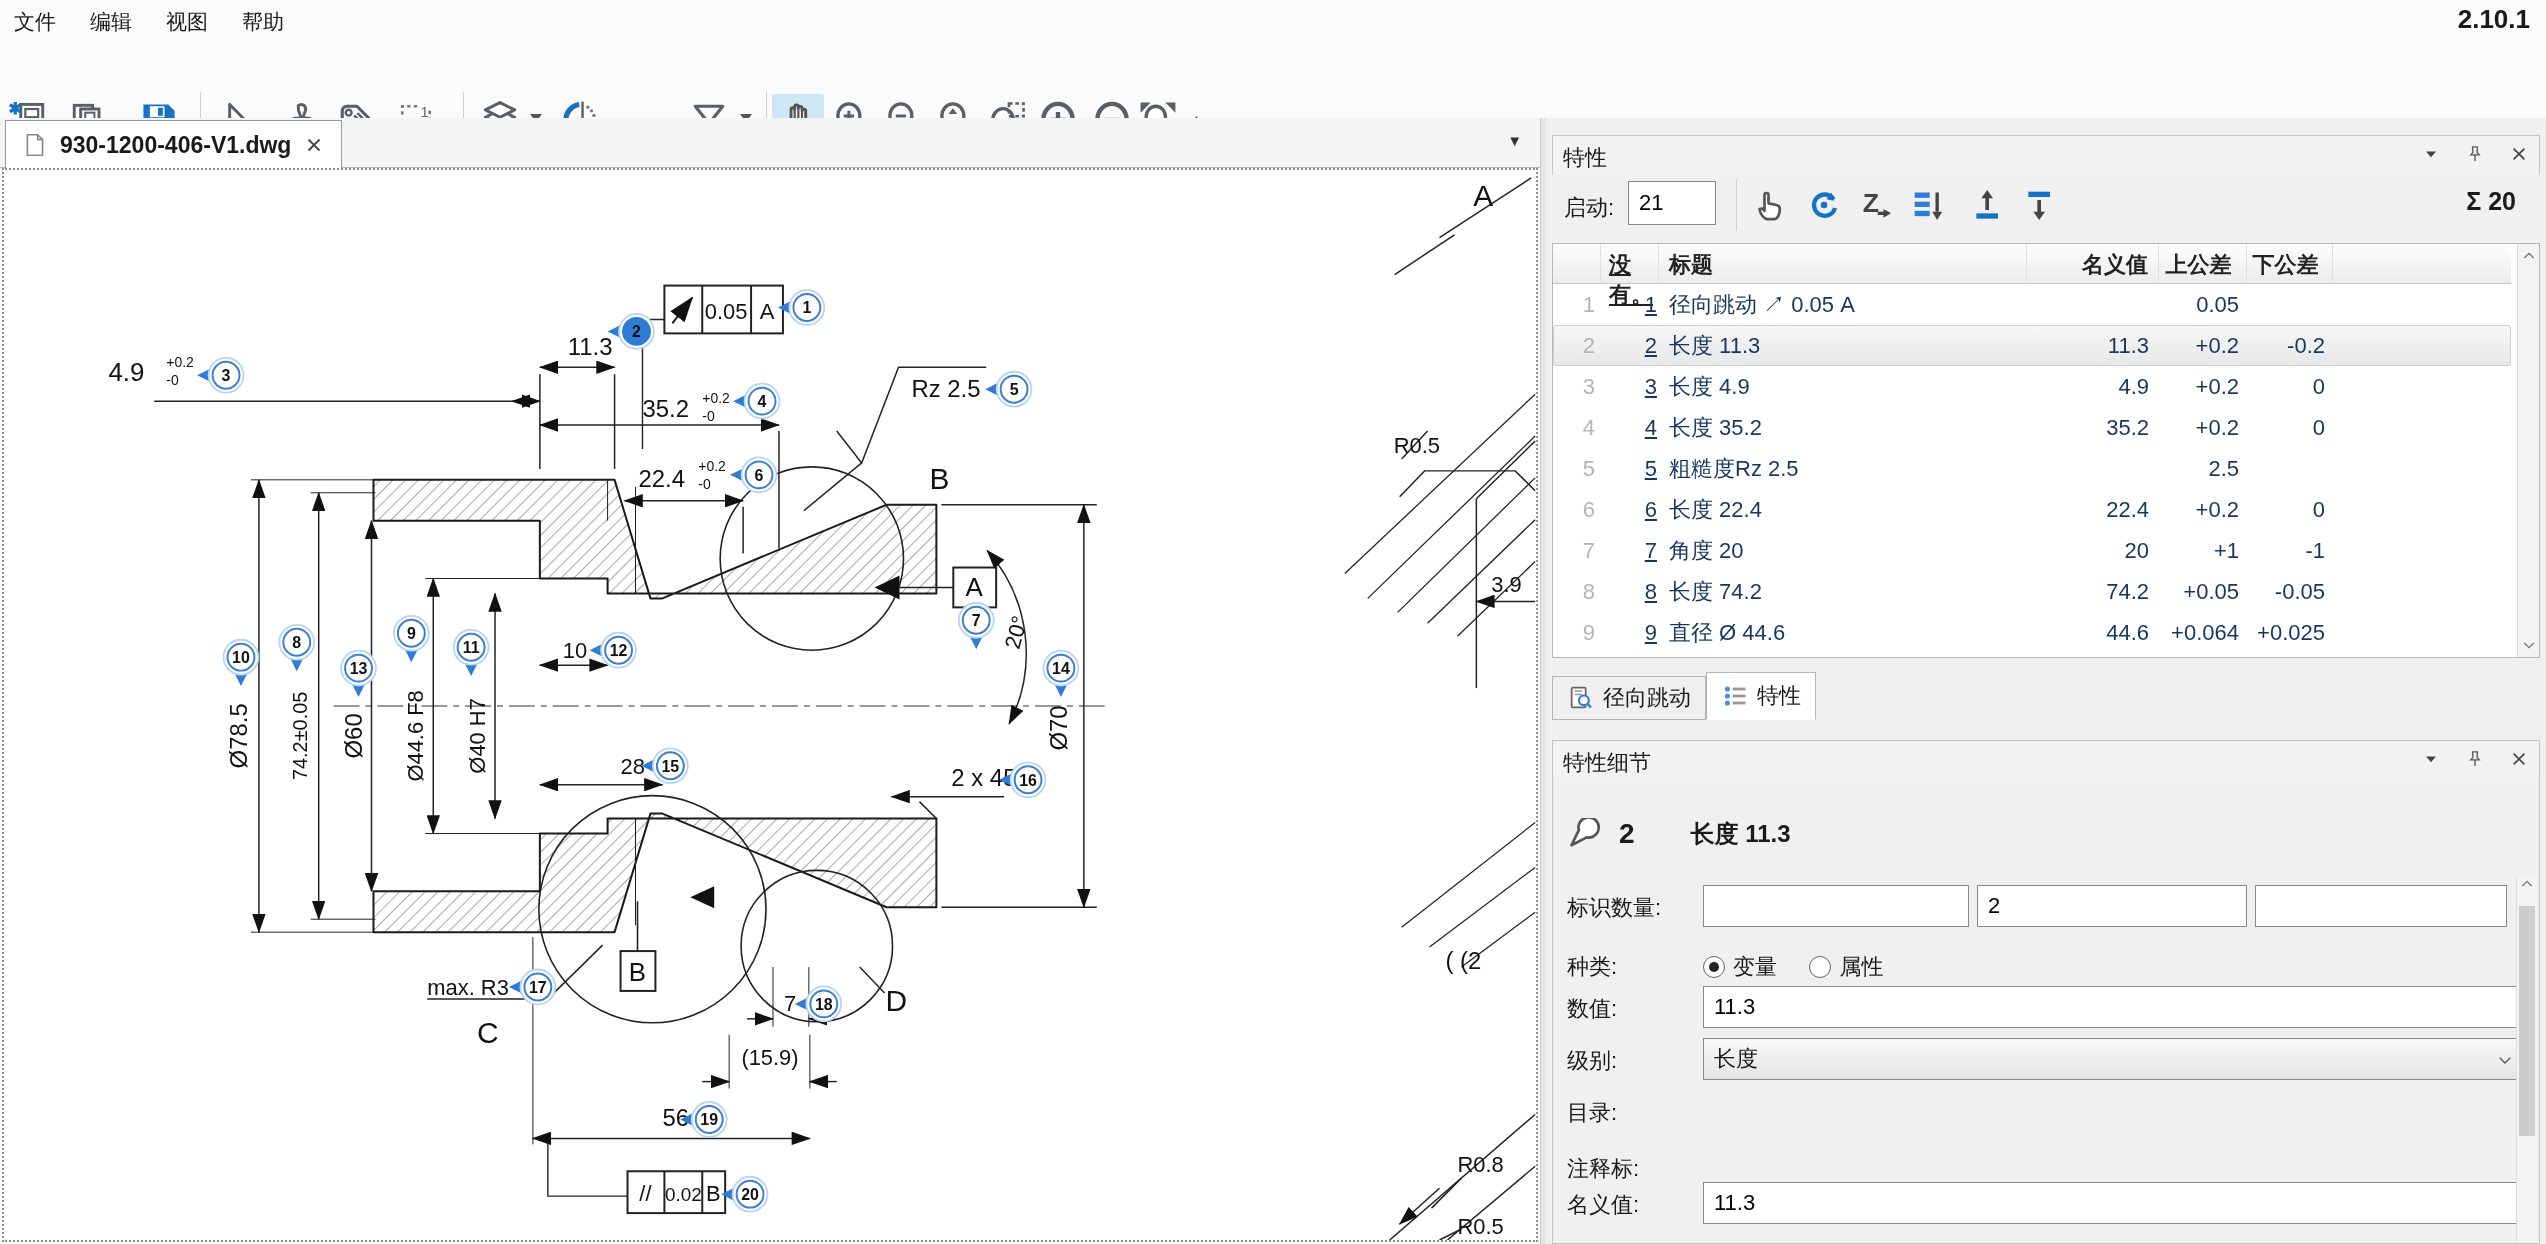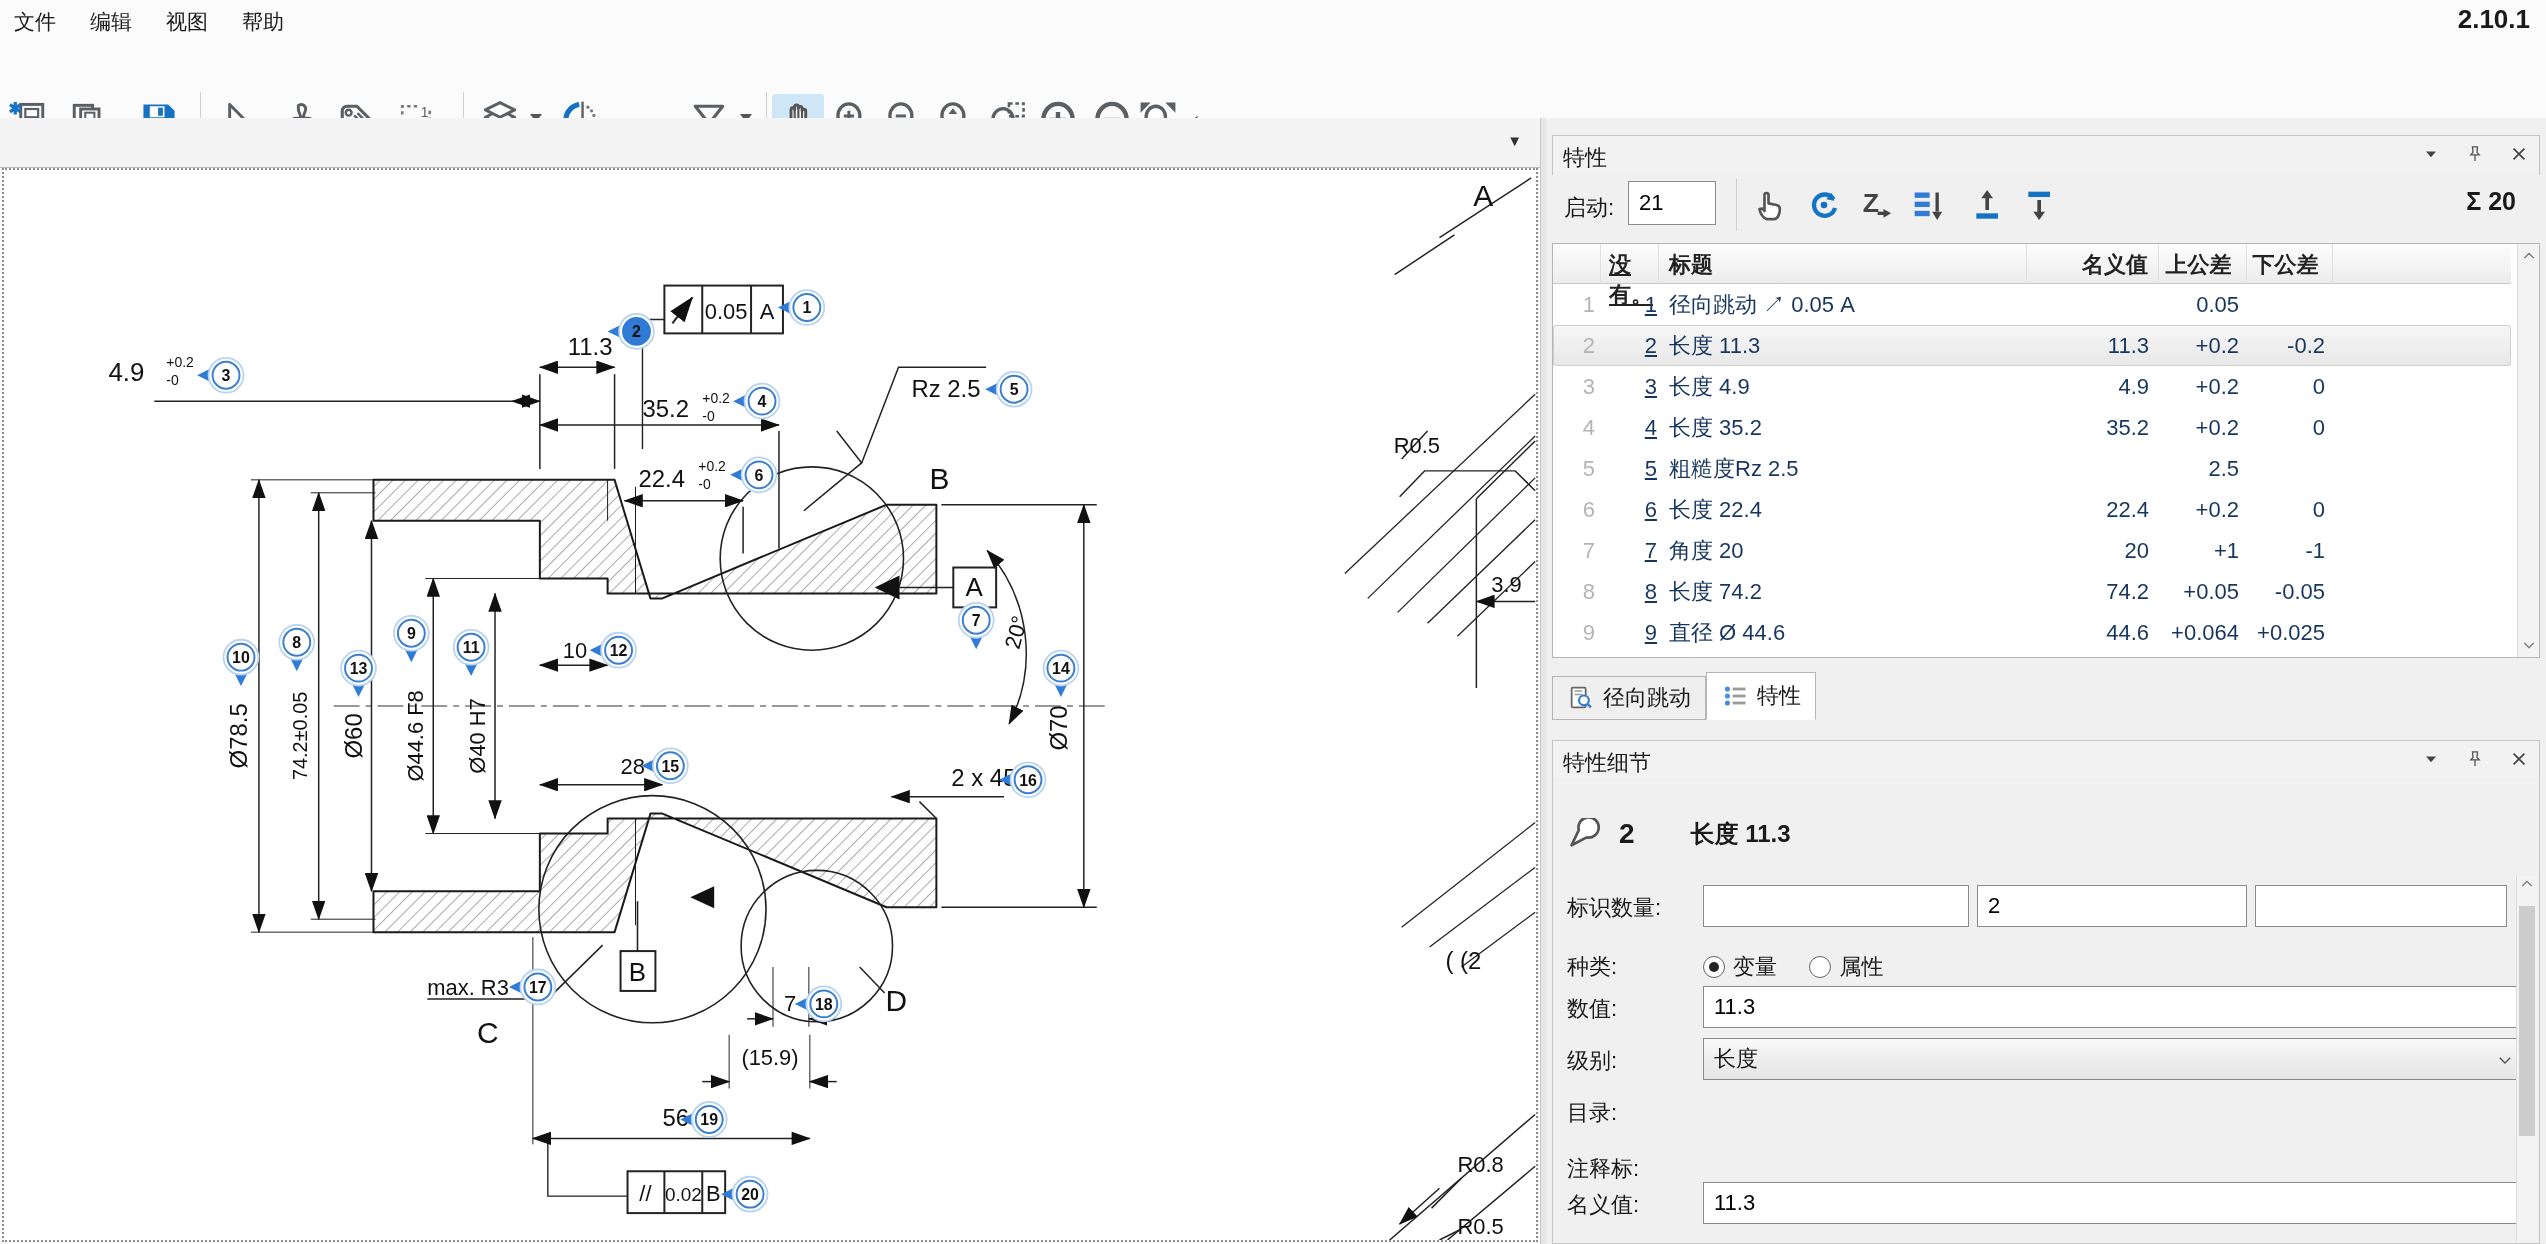--- a/index.html
+++ b/index.html
@@ -248,20 +248,30 @@
       </svg>
     </div>
     <div class="tbtn" style="left:1182px; width:26px">
       <svg viewBox="0 0 24 24" style="width:20px;height:20px">
         <path d="M15,7 L9,12 L15,17 z" fill="#5a5f64"></path>
       </svg>
     </div>
   </div>
 
   <div id="tabbar">
+    <div id="doc-tab">
+      <svg viewBox="0 0 24 24" style="width:26px;height:28px">
+        <path d="M5,2.5 h9.5 l4.5,4.5 v14.5 h-14 z" fill="#fff" stroke="#888" stroke-width="1.5"></path>
+        <path d="M14.5,2.5 v4.5 h4.5" fill="none" stroke="#888" stroke-width="1.5"></path>
+      </svg>
+      <span class="title">930-1200-406-V1.dwg</span>
+      <svg viewBox="0 0 24 24" style="width:22px;height:22px">
+        <path d="M6,6 L18,18 M18,6 L6,18" stroke="#444" stroke-width="2"></path>
+      </svg>
+    </div>
     <span id="tab-list-btn">▼</span>
   </div>
 
   <div id="canvas">
     <svg id="drawing" viewBox="0 0 1536 1074" width="1532" height="1070">
       <defs>
         <pattern id="hatch" width="9" height="9" patternUnits="userSpaceOnUse" patternTransform="rotate(45)">
           <line x1="0" y1="0" x2="0" y2="9" stroke="#3f3f3f" stroke-width="0.9"></line>
         </pattern>
         <marker id="aE" viewBox="0 0 10 7" refX="9.5" refY="3.5" markerWidth="13" markerHeight="9" orient="auto">

